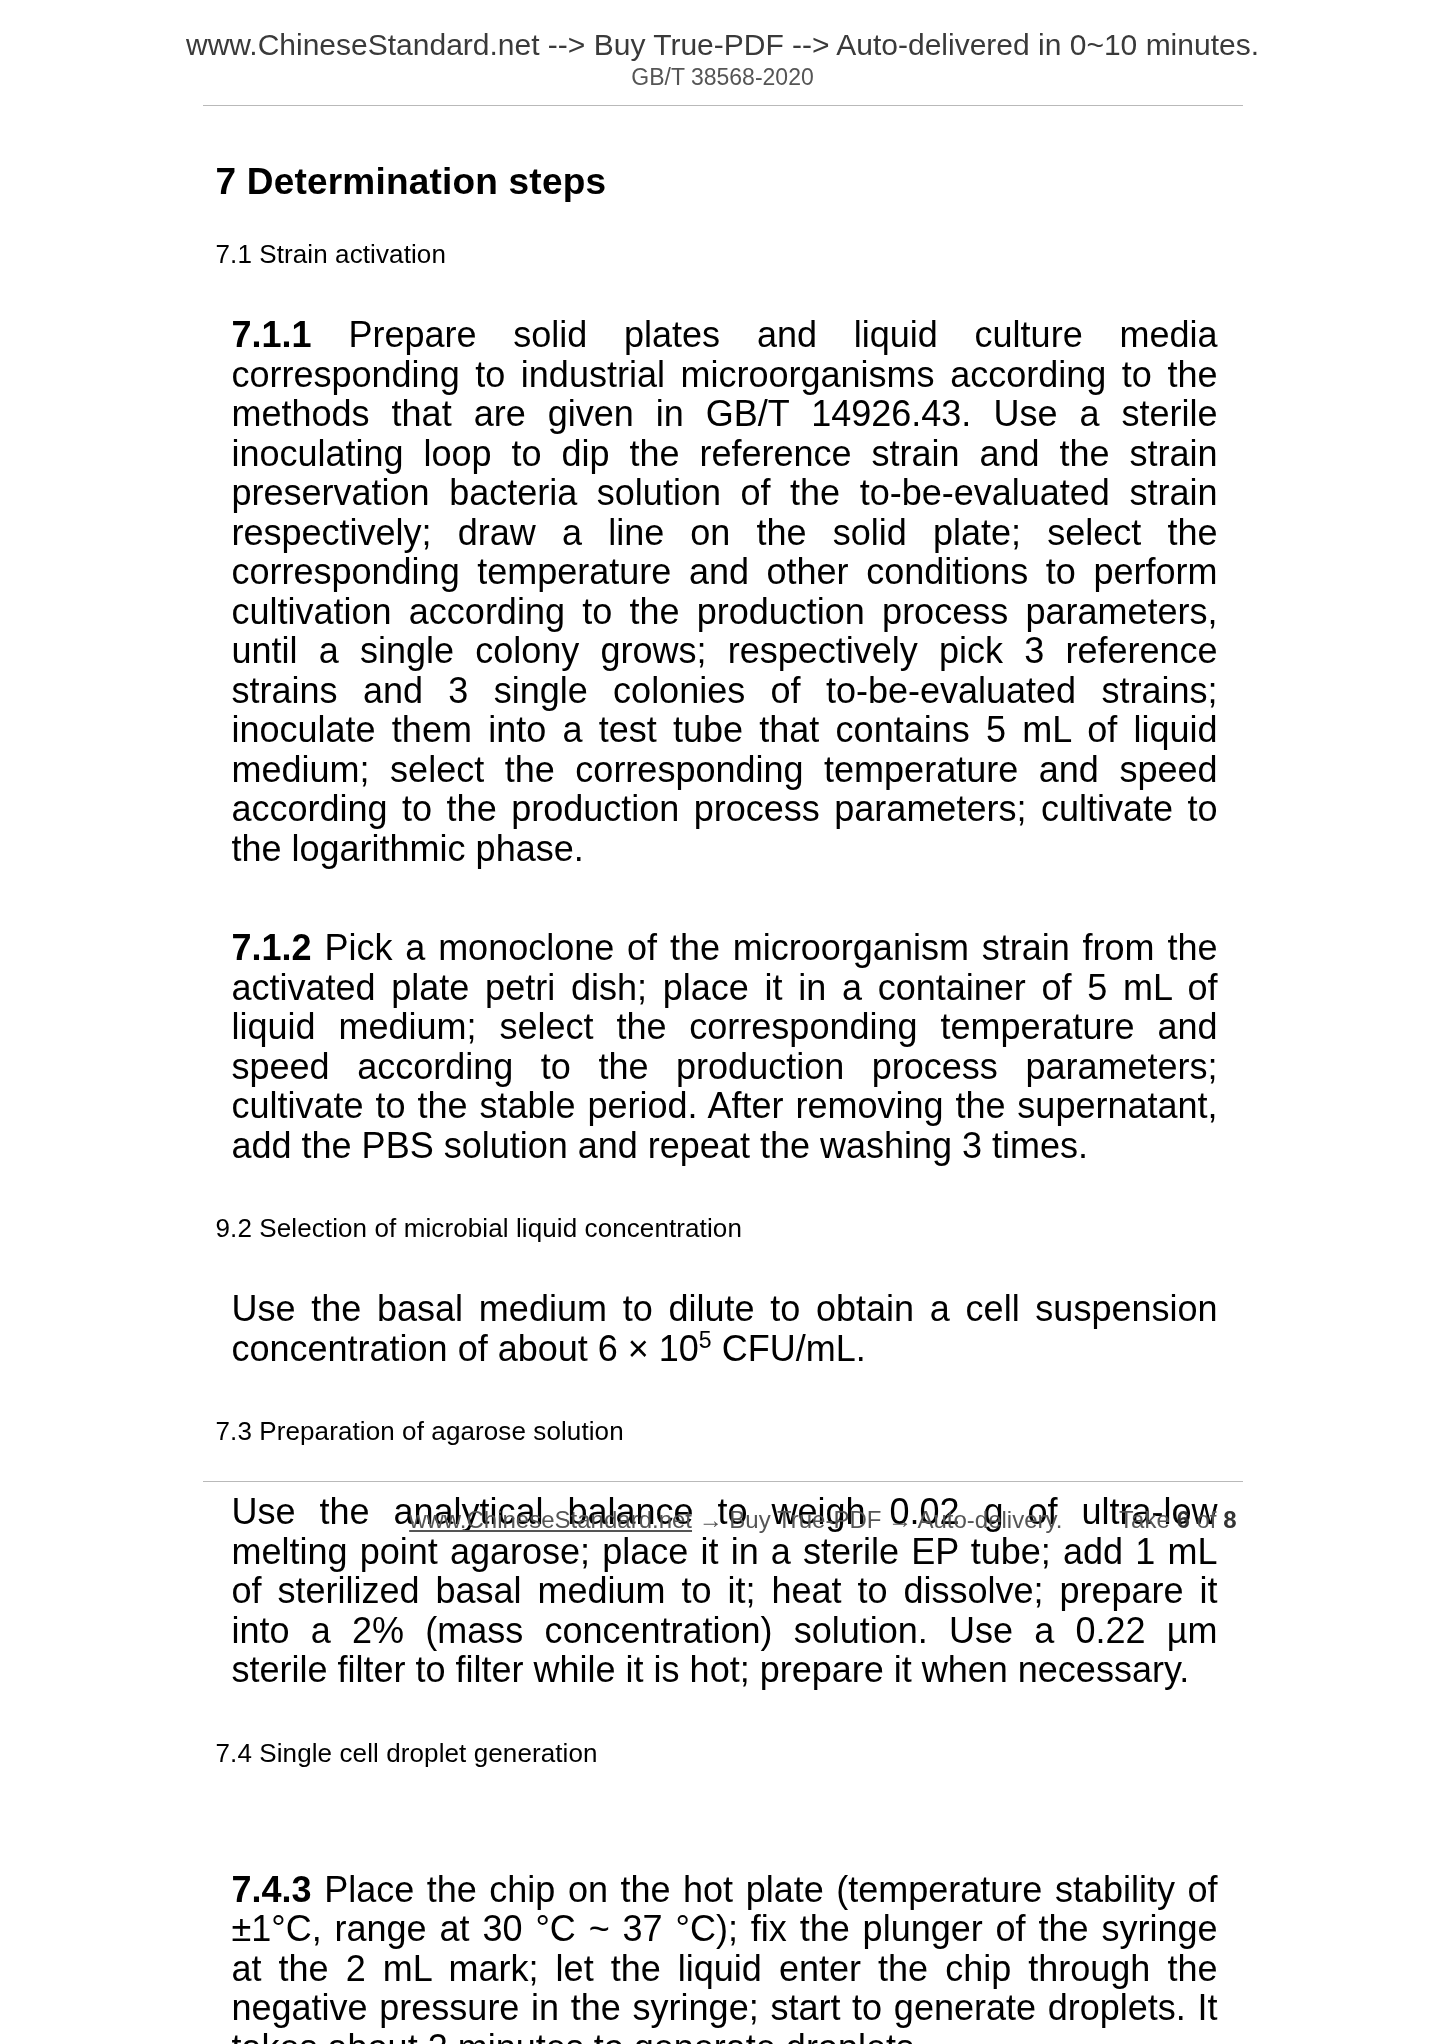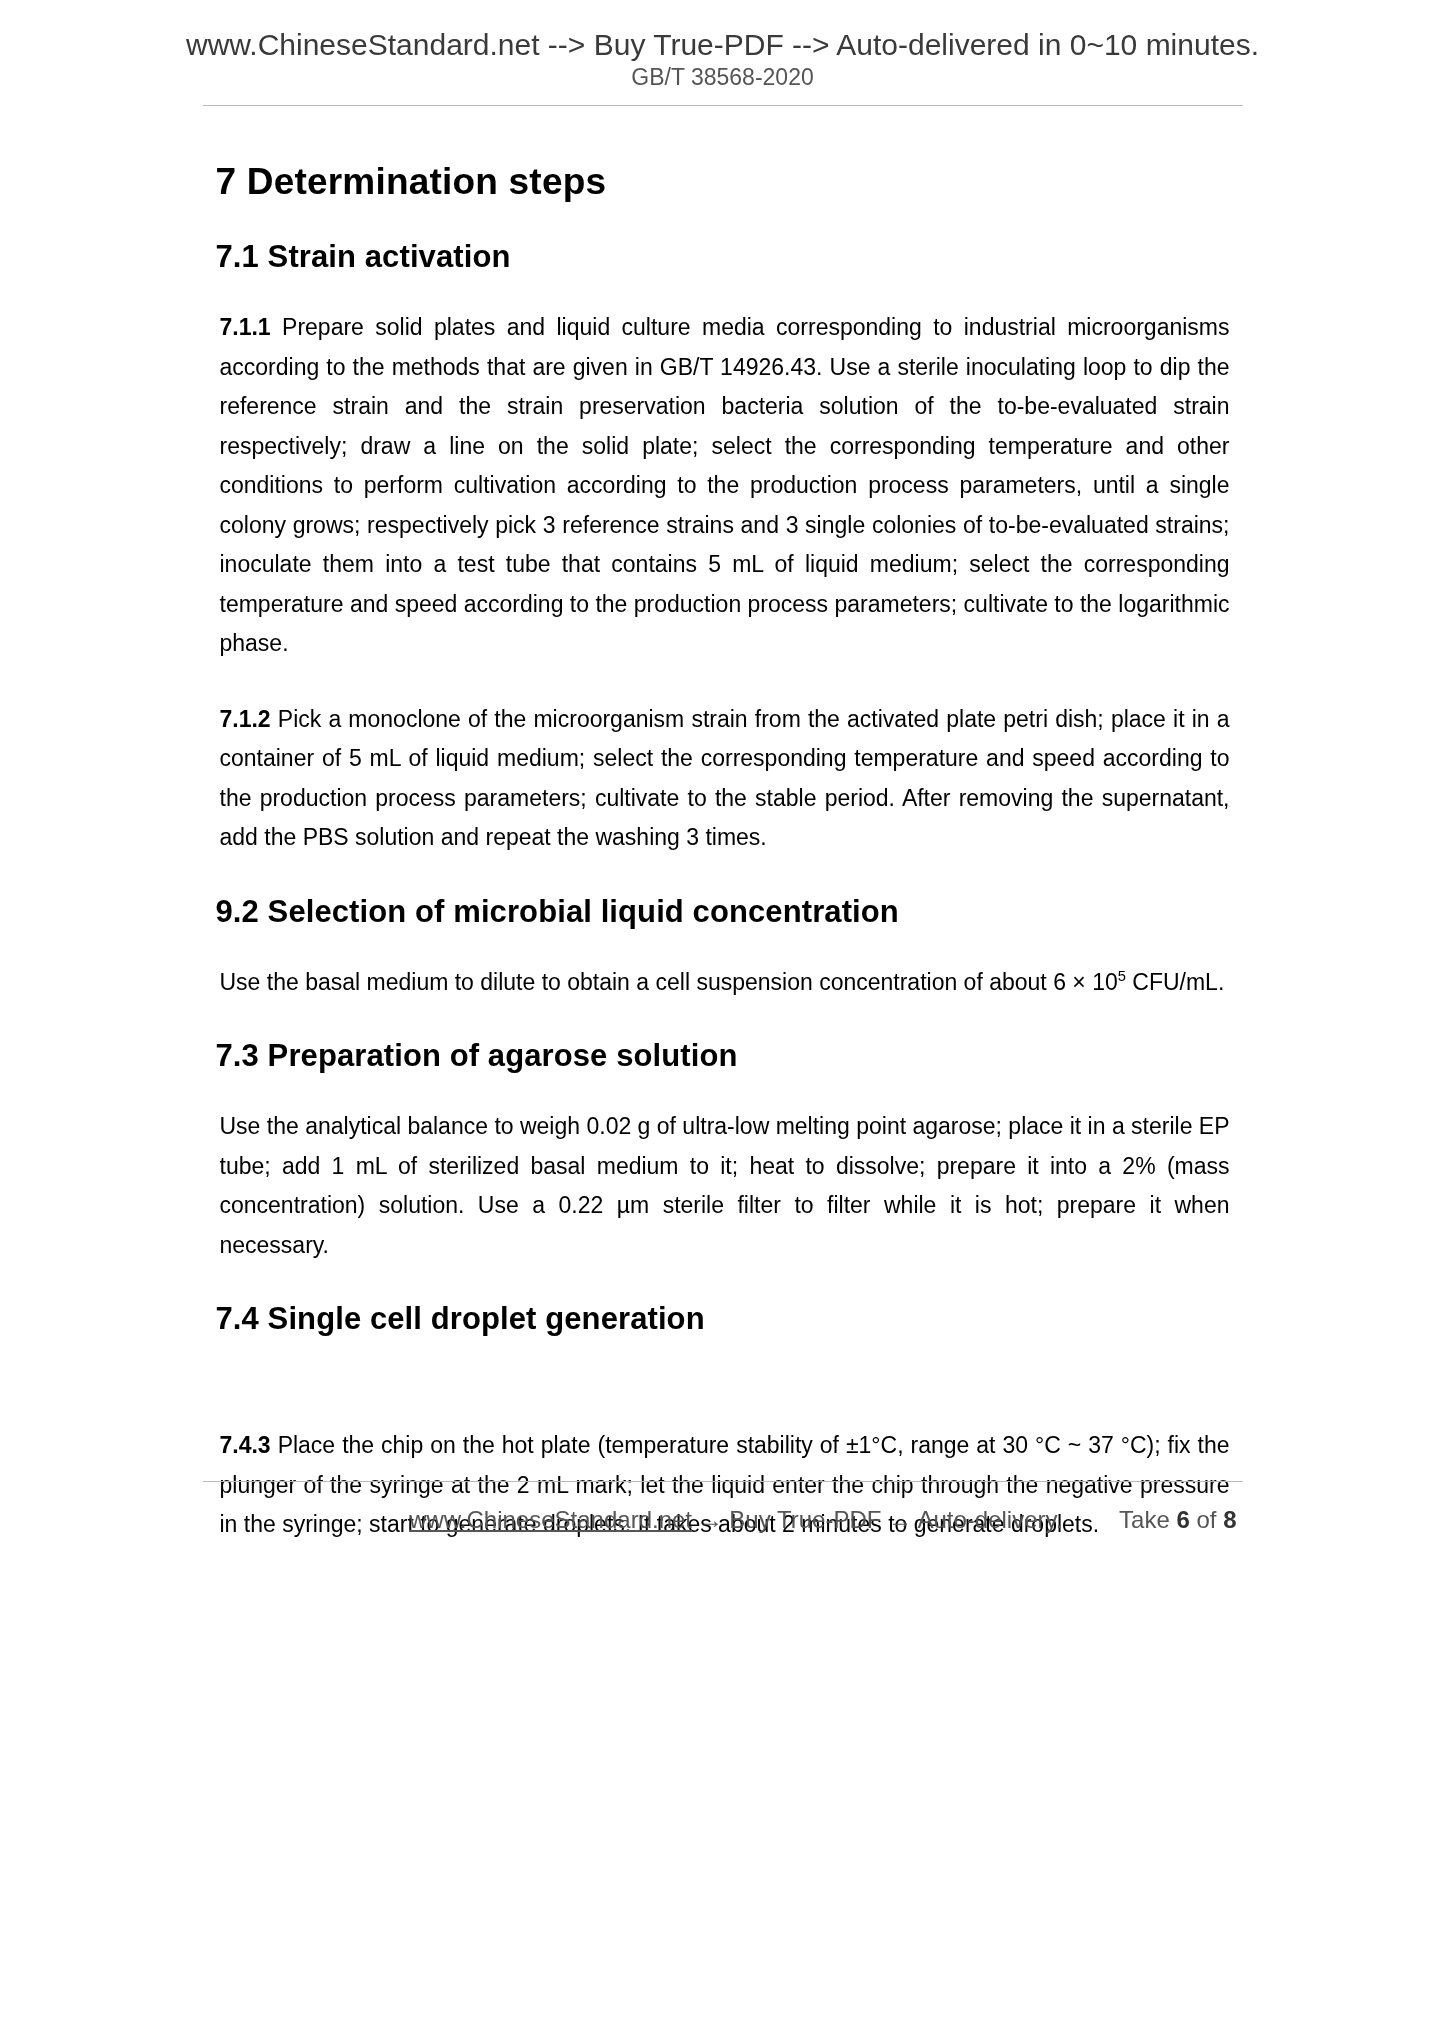--- a/index.html
+++ b/index.html
@@ -53,31 +53,31 @@
 
   h1.clause-title {
     font-size: 37px;
     font-weight: bold;
     margin: 15px 0 0 0;
     padding: 0 0 0 4px;
     letter-spacing: 0.2px;
   }
 
   h2.sub-title {
-    font-size: 31px;
-    font-weight: bold;
+    font-size: 26px;
+    font-weight: normal;
     margin: 0;
     padding: 0 0 0 4px;
     letter-spacing: 0.1px;
   }
 
   p.body-text {
-    font-size: 23px;
+    font-size: 36px;
     line-height: 39.5px;
-    margin: 4px;
+    margin: 16px;
     padding: 0 0 0 4px;
     text-align: justify;
     text-justify: inter-word;
     hyphens: none;
   }
   p.body-text.no-justify {
     text-align: left;
   }
   .num {
     font-weight: bold;

